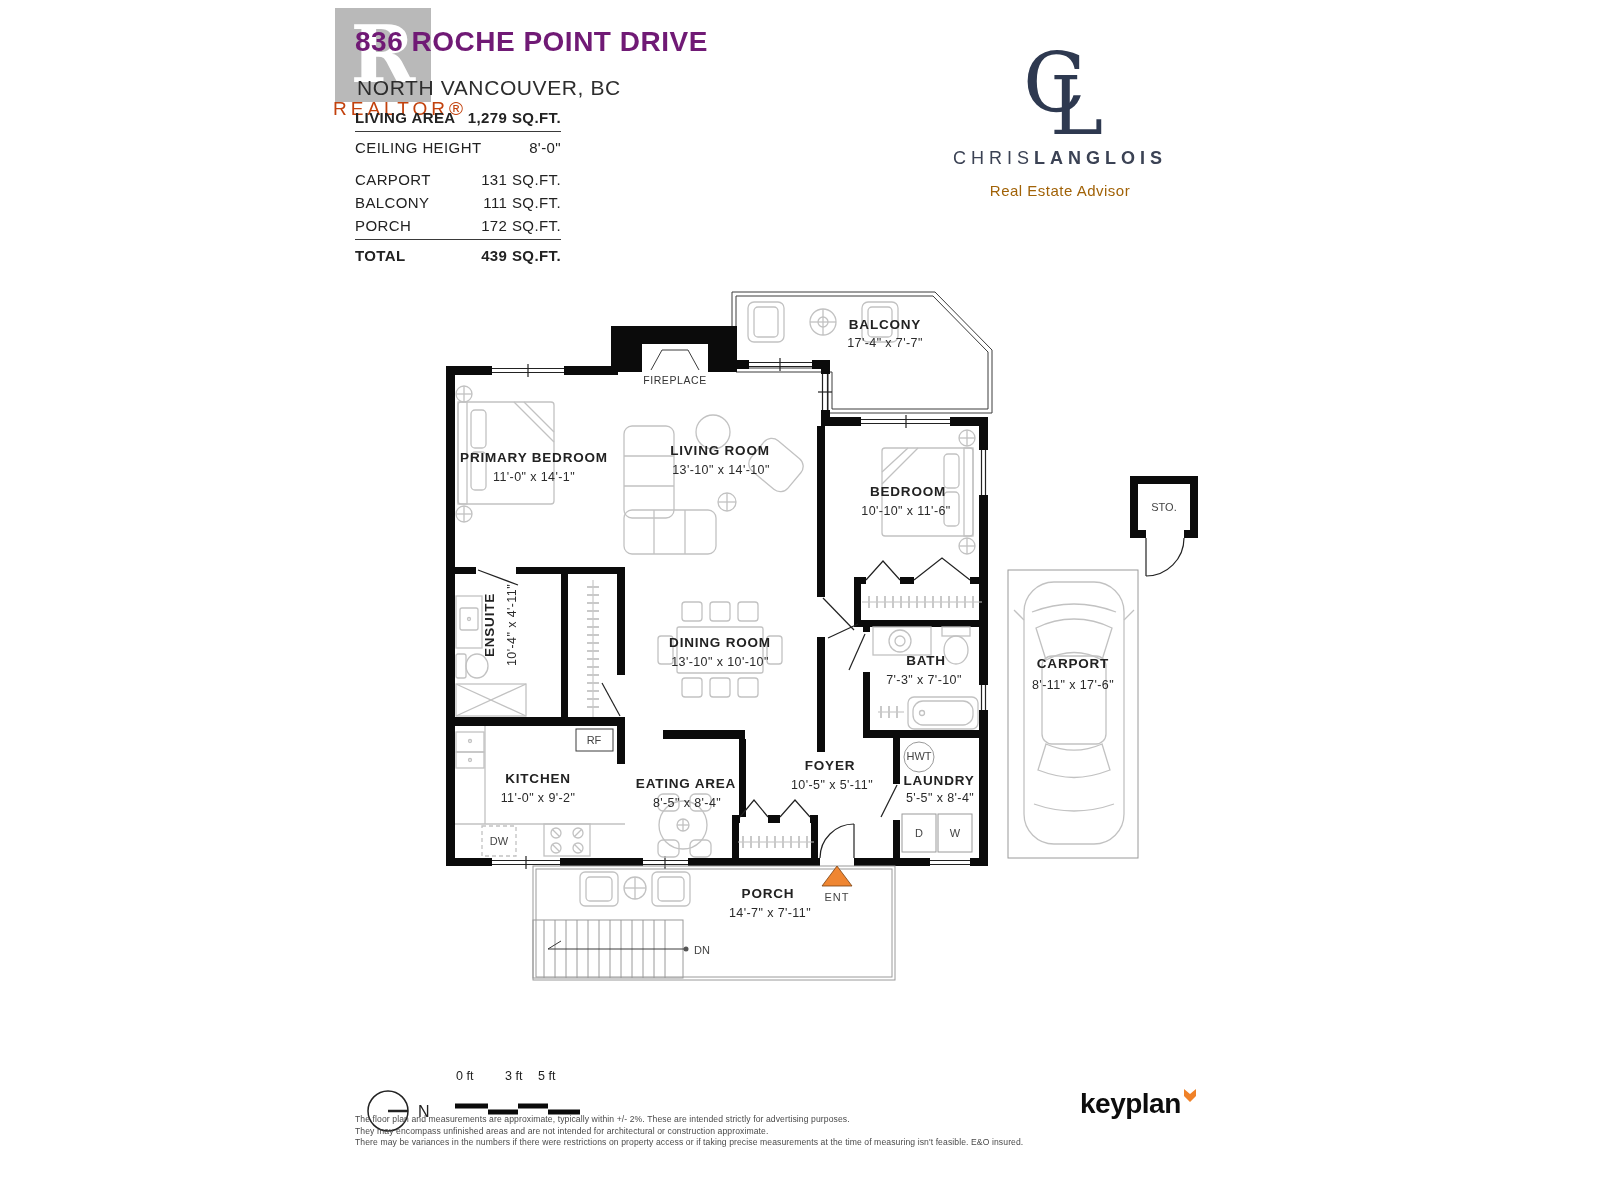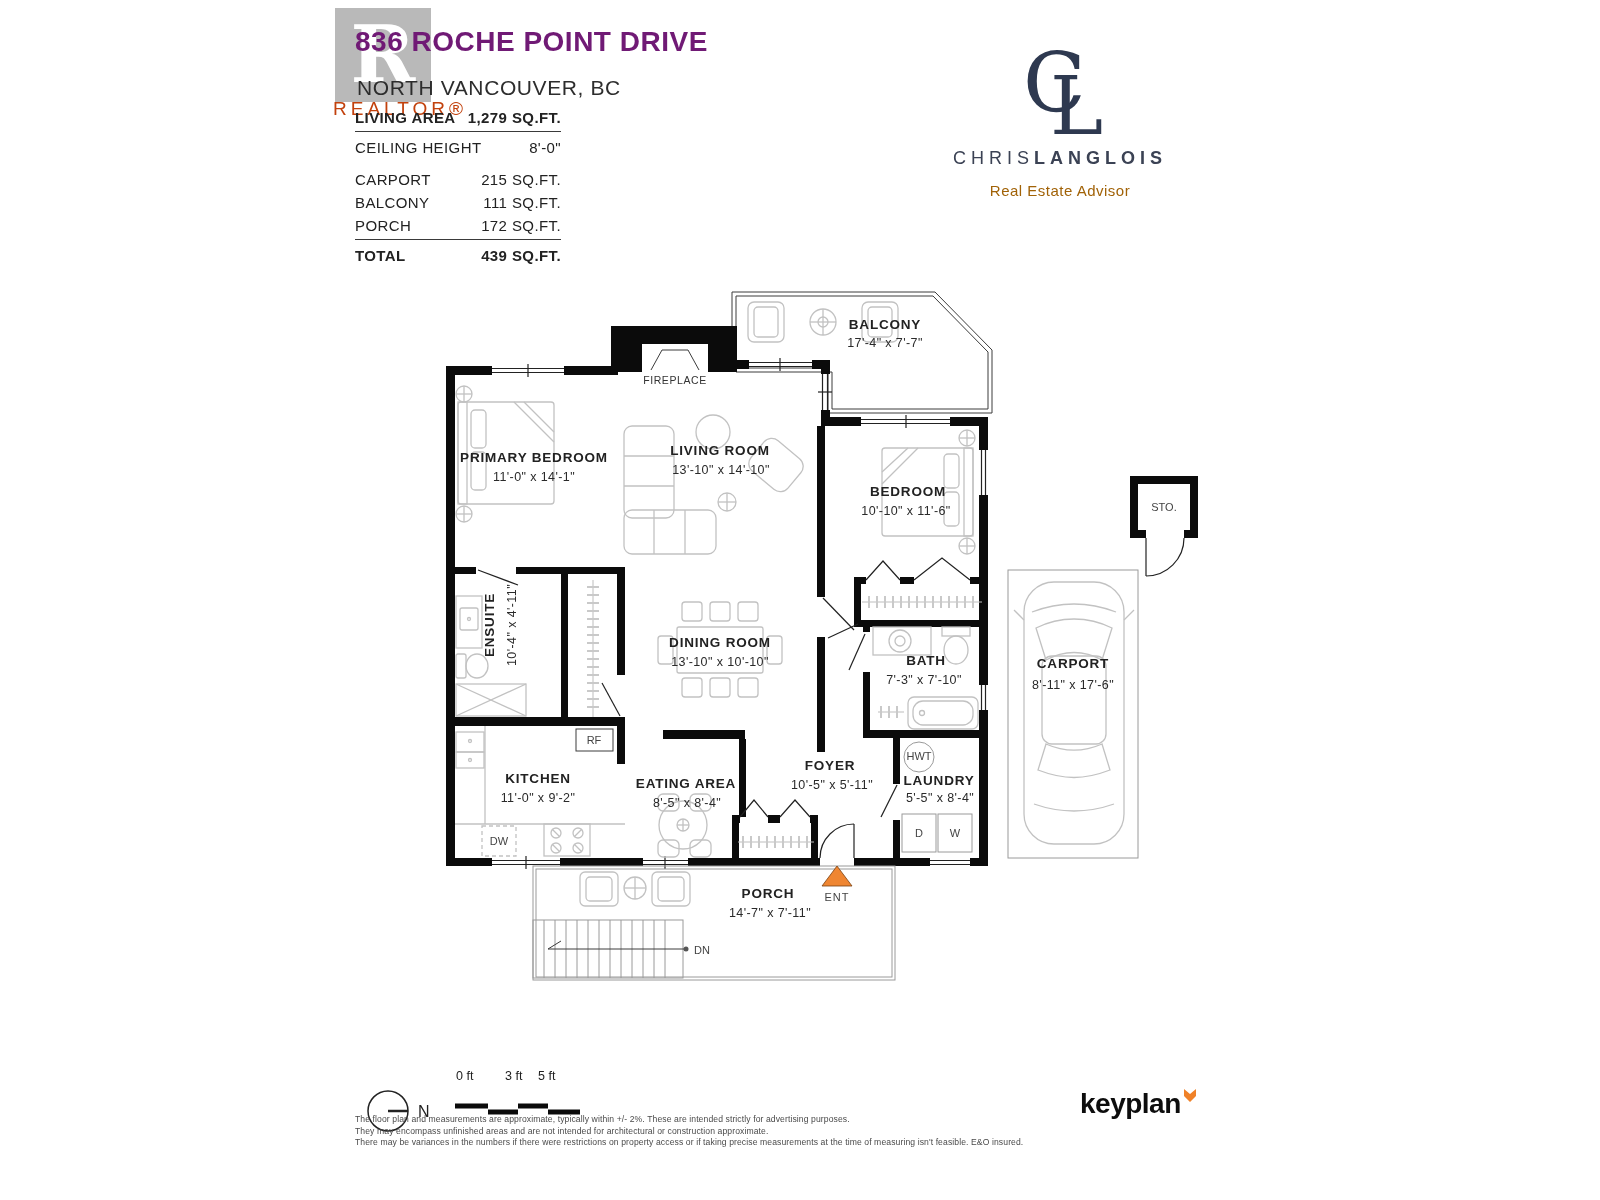--- a/index.html
+++ b/index.html
@@ -68,21 +68,21 @@
       <span class="v">1,279 SQ.FT.</span>
     </div>
     <div class="rule"></div>
     <div class="srow">
       <span>CEILING HEIGHT</span>
       <span class="v">8'-0"</span>
     </div>
     <div class="gap8"></div>
     <div class="srow">
       <span>CARPORT</span>
-      <span class="v">215 SQ.FT.</span>
+      <span class="v">131 SQ.FT.</span>
     </div>
     <div class="srow">
       <span>BALCONY</span>
       <span class="v">111 SQ.FT.</span>
     </div>
     <div class="srow">
       <span>PORCH</span>
       <span class="v">172 SQ.FT.</span>
     </div>
     <div class="rule"></div>

